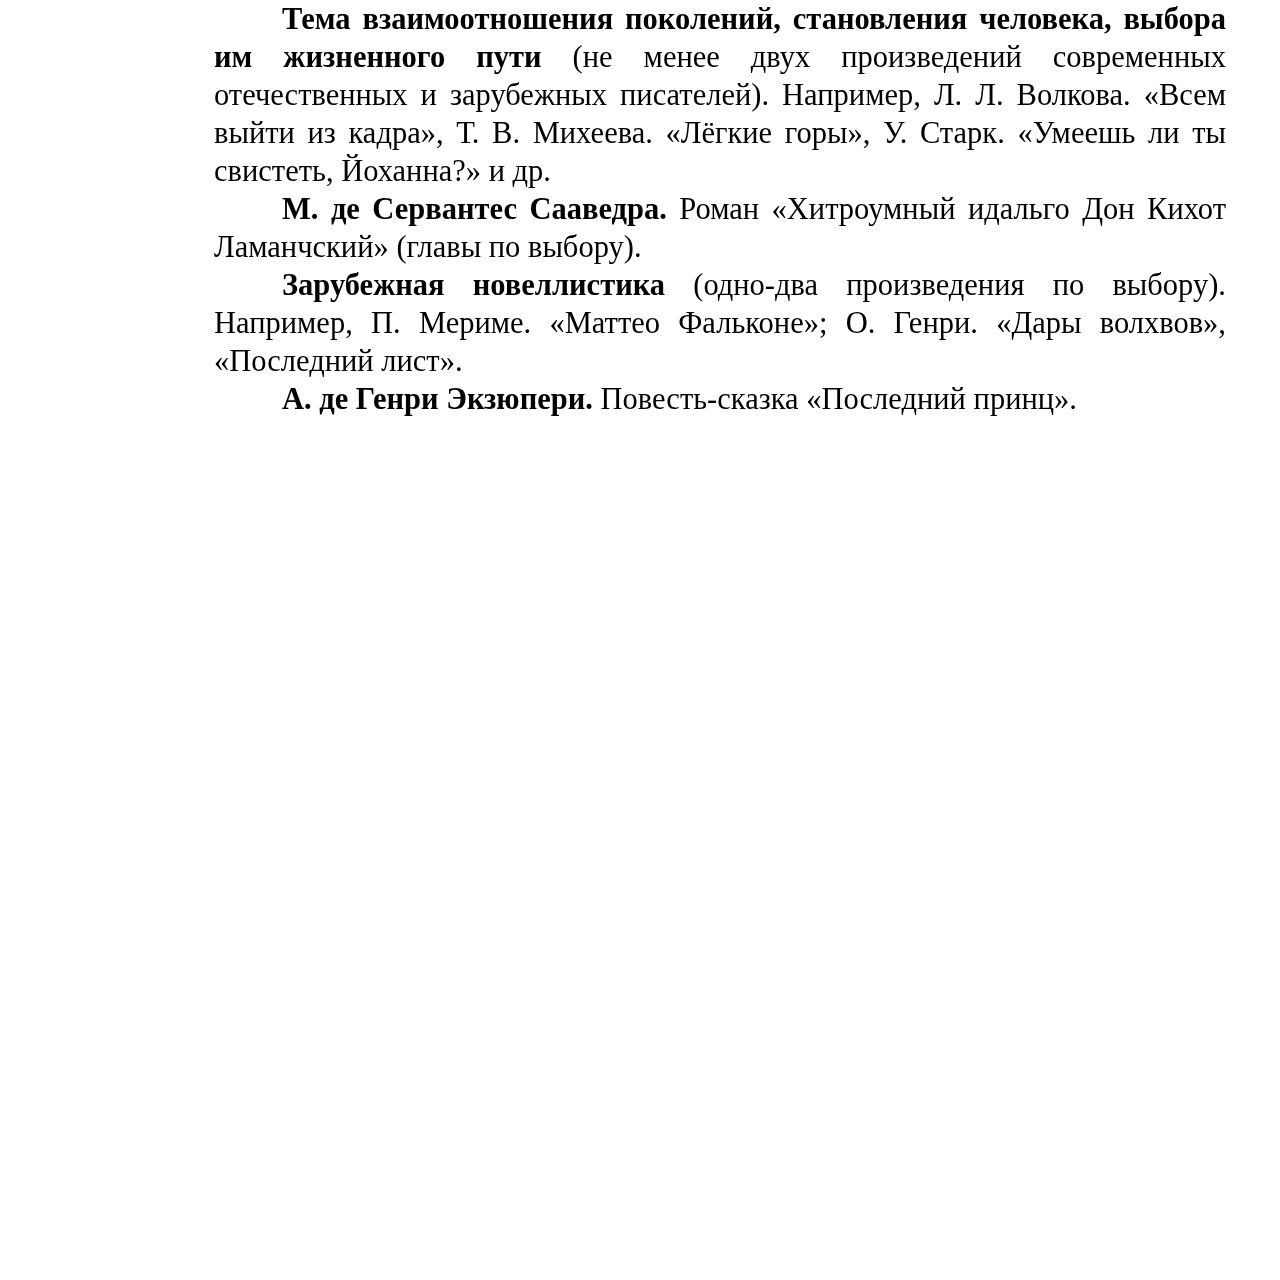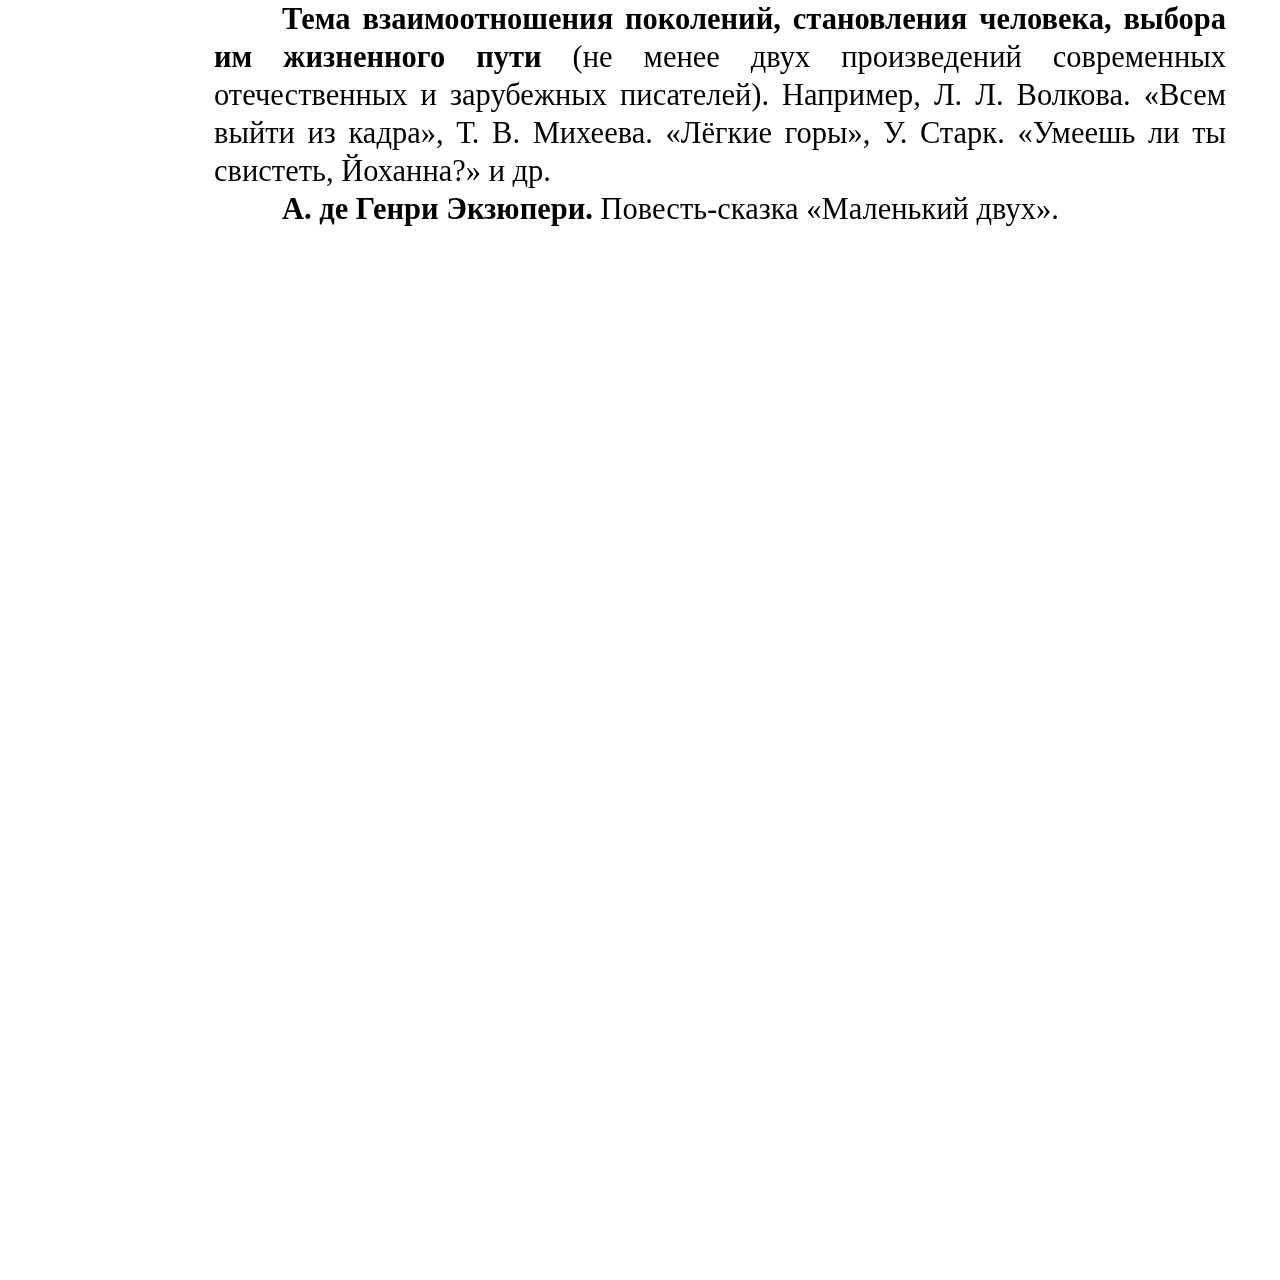--- a/index.html
+++ b/index.html
@@ -49,20 +49,26 @@
 <body>
 
 <div class="page">
   <div class="text-column">
 
     <p class="para">
       <span class="run b">Тема взаимоотношения поколений, становления человека, выбора им жизненного пути</span><span class="run"> (не менее двух произведений современных отечественных и зарубежных писателей). Например, Л. Л. Волкова. «Всем выйти из кадра», Т. В. Михеева. «Лёгкие горы», У. Старк. «Умеешь ли ты свистеть, Йоханна?» и др.</span>
     </p>
 
 
-
+    <p class="para">
+      <span class="run b">М. де Сервантес Сааведра.</span><span class="run"> Роман «Хитроумный идальго Дон Кихот Ламанчский» (главы по выбору).</span>
+    </p>
 
     <p class="para">
-      <span class="run b">А. де Генри Экзюпери.</span><span class="run"> Повесть-сказка «Маленький двух».</span>
+      <span class="run b">Зарубежная новеллистика</span><span class="run"> (одно-два произведения по выбору). Например, П. Мериме. «Маттео Фальконе»; О. Генри. «Дары волхвов», «Последний лист».</span>
+    </p>
+
+    <p class="para">
+      <span class="run b">А. де Генри Экзюпери.</span><span class="run"> Повесть-сказка «Последний принц».</span>
     </p>
 
   </div>
 </div>
 
 </body></html>

